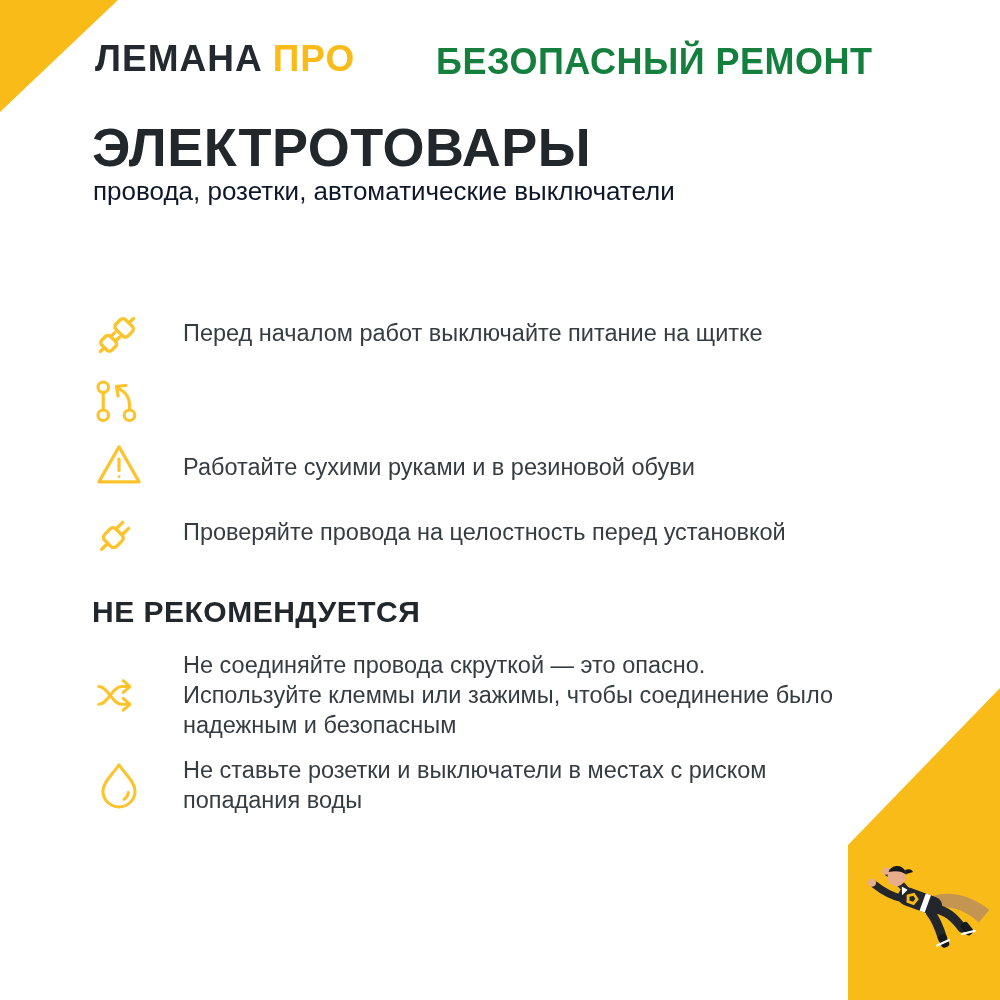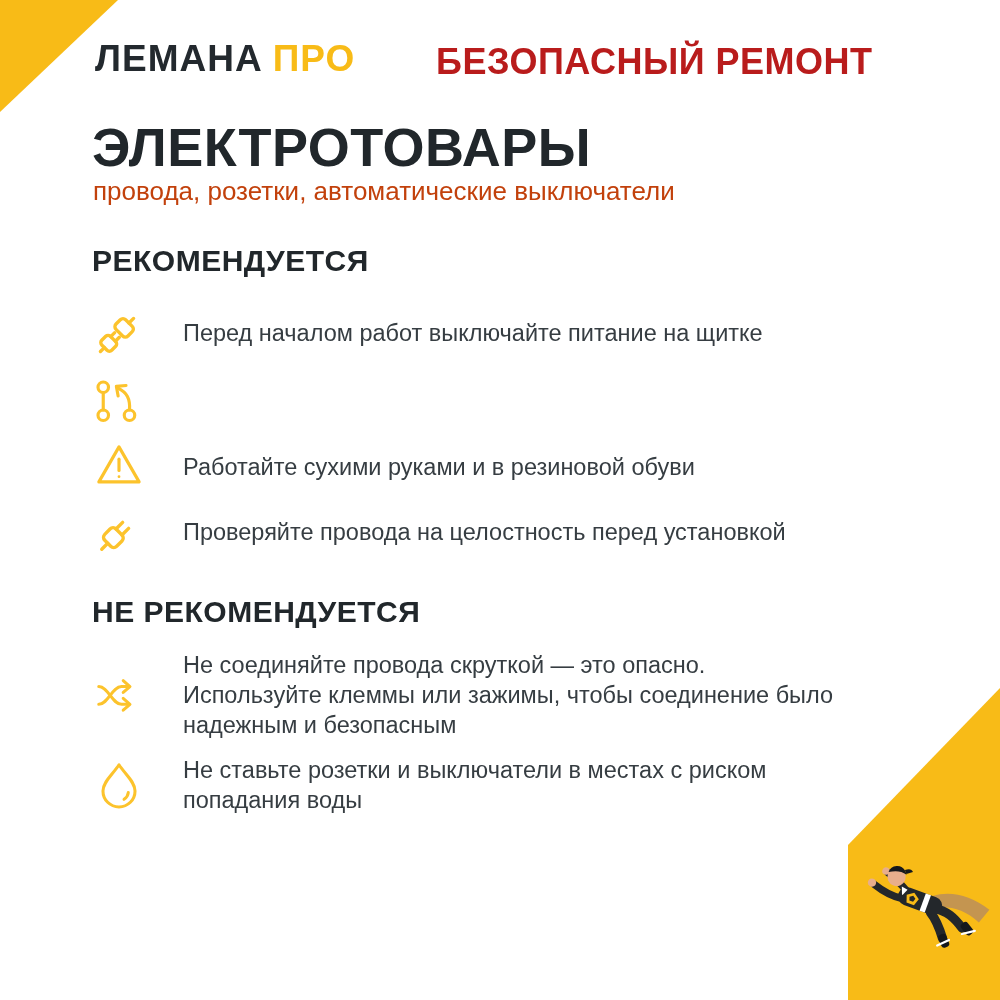--- a/index.html
+++ b/index.html
@@ -15,26 +15,26 @@
   
   .corner-tl{position:absolute;left:0;top:0;}
   .corner-br{position:absolute;right:0;bottom:0;}
 
   
   .logo{position:absolute;left:95px;top:38px;font-size:37px;font-weight:900;
         letter-spacing:1px;white-space:nowrap;}
   .logo .primary{color:#23292e;}
   .logo .secondary{color:#f8bb17;margin-left:10px;margin-top:12px;}
   .campaign{position:absolute;left:436px;top:41px;font-size:36px;font-weight:800;
-        color:#b91c1c;letter-spacing:.5px;white-space:nowrap;}
+        color:#15803d;letter-spacing:.5px;white-space:nowrap;}
 
   
   .page-title{position:absolute;left:92px;top:116px;font-size:54px;font-weight:800;
         color:#21272b;letter-spacing:.5px;}
-  .page-subtitle{position:absolute;left:93px;top:176px;font-size:26px;color:#c2410c;}
+  .page-subtitle{position:absolute;left:93px;top:176px;font-size:26px;color:#0f172a;}
 
   
   .section-heading{position:absolute;left:92px;font-size:30px;font-weight:800;
         color:#21272b;letter-spacing:.5px;}
   .heading-rec{top:244px;}
   .heading-notrec{top:595px;}
 
   
   .row{position:absolute;left:88px;display:flex;align-items:center;}
   .row .icon-box{width:62px;min-width:62px;height:62px;display:flex;
@@ -62,21 +62,20 @@
   </svg>
 
   <div class="logo">
     <span class="primary">ЛЕМАНА</span><span class="secondary">ПРО</span>
   </div>
   <div class="campaign">БЕЗОПАСНЫЙ РЕМОНТ</div>
 
   <div class="page-title">ЭЛЕКТРОТОВАРЫ</div>
   <div class="page-subtitle">провода, розетки, автоматические выключатели</div>
 
-  <div class="section-heading heading-rec">РЕКОМЕНДУЕТСЯ</div>
 
   <div class="row r1">
     <div class="icon-box">
       <svg width="60" height="60" viewBox="0 0 64 64" class="ico">
         <g transform="rotate(-45 32 32)">
           <line x1="4" y1="32" x2="10" y2="32"></line>
           <rect x="10" y="24.5" width="13" height="15" rx="3.5"></rect>
           <line x1="23" y1="28.5" x2="29" y2="28.5"></line>
           <line x1="23" y1="35.5" x2="29" y2="35.5"></line>
           <rect x="32.5" y="23" width="14.5" height="18" rx="4"></rect>

